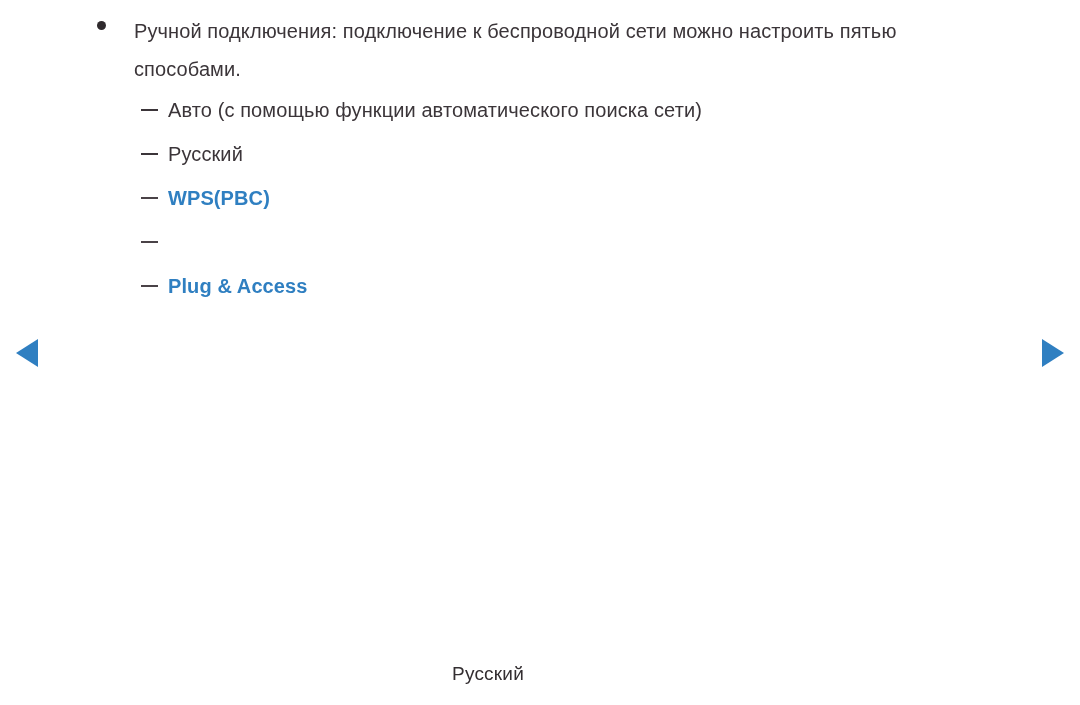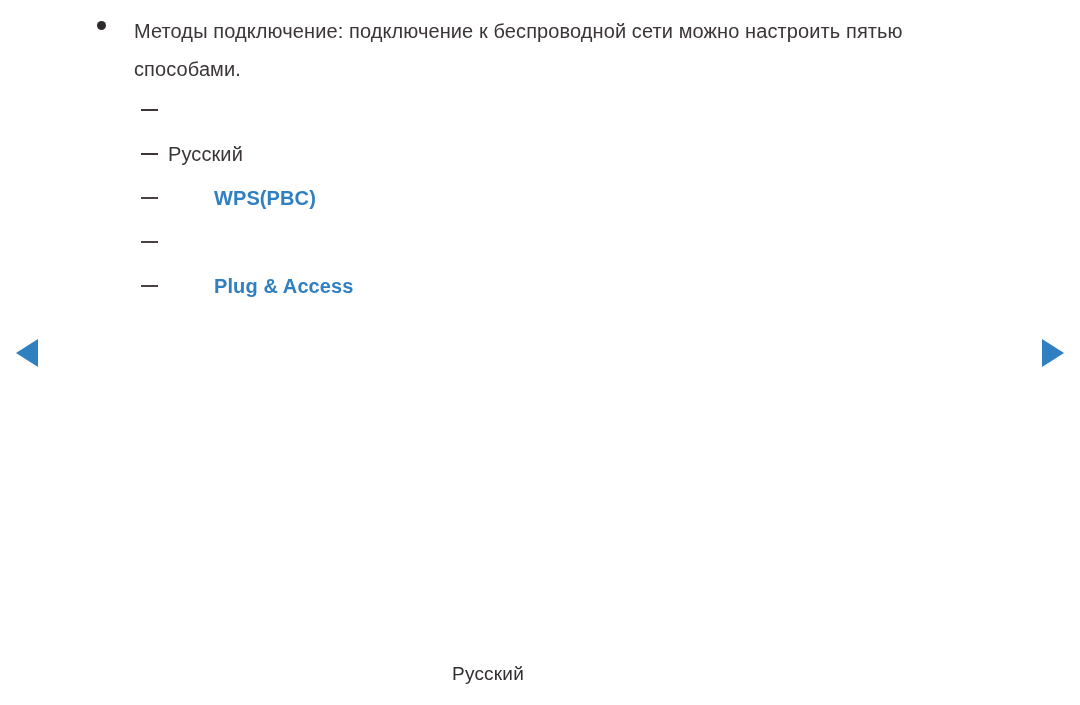--- a/index.html
+++ b/index.html
@@ -75,21 +75,20 @@
   }
   .sub-label {
     font-size: 20px;
     line-height: 26px;
     color: #3b3539;
     letter-spacing: 0.1px;
   }
   .sub-item.is-link .sub-label {
     color: #2f7fc1;
     font-weight: bold;
-    margin-left: 46px;
   }
   .sub-item.is-link .dash-marker {
     background: #4a4247;
   }
 
   
   .nav-arrow {
     position: absolute;
     top: 339px;
     width: 22px;
@@ -119,27 +118,28 @@
 </style>
 </head>
 <body>
 
 <div class="page">
 
   <div class="content">
 
     <div class="bullet-item">
       <span class="bullet-marker"></span>
-      <span class="bullet-text">Методы подключение: подключение к беспроводной сети можно настроить пятью способами.</span>
+      <span class="bullet-text">Ручной подключения: подключение к беспроводной сети можно настроить пятью способами.</span>
     </div>
 
     <ul class="sub-list">
 
       <li class="sub-item">
         <span class="dash-marker"></span>
+        <span class="sub-label">Авто (с помощью функции автоматического поиска сети)</span>
       </li>
 
       <li class="sub-item">
         <span class="dash-marker"></span>
         <span class="sub-label">Русский</span>
       </li>
 
       <li class="sub-item is-link">
         <span class="dash-marker"></span>
         <span class="sub-label">WPS(PBC)</span>

